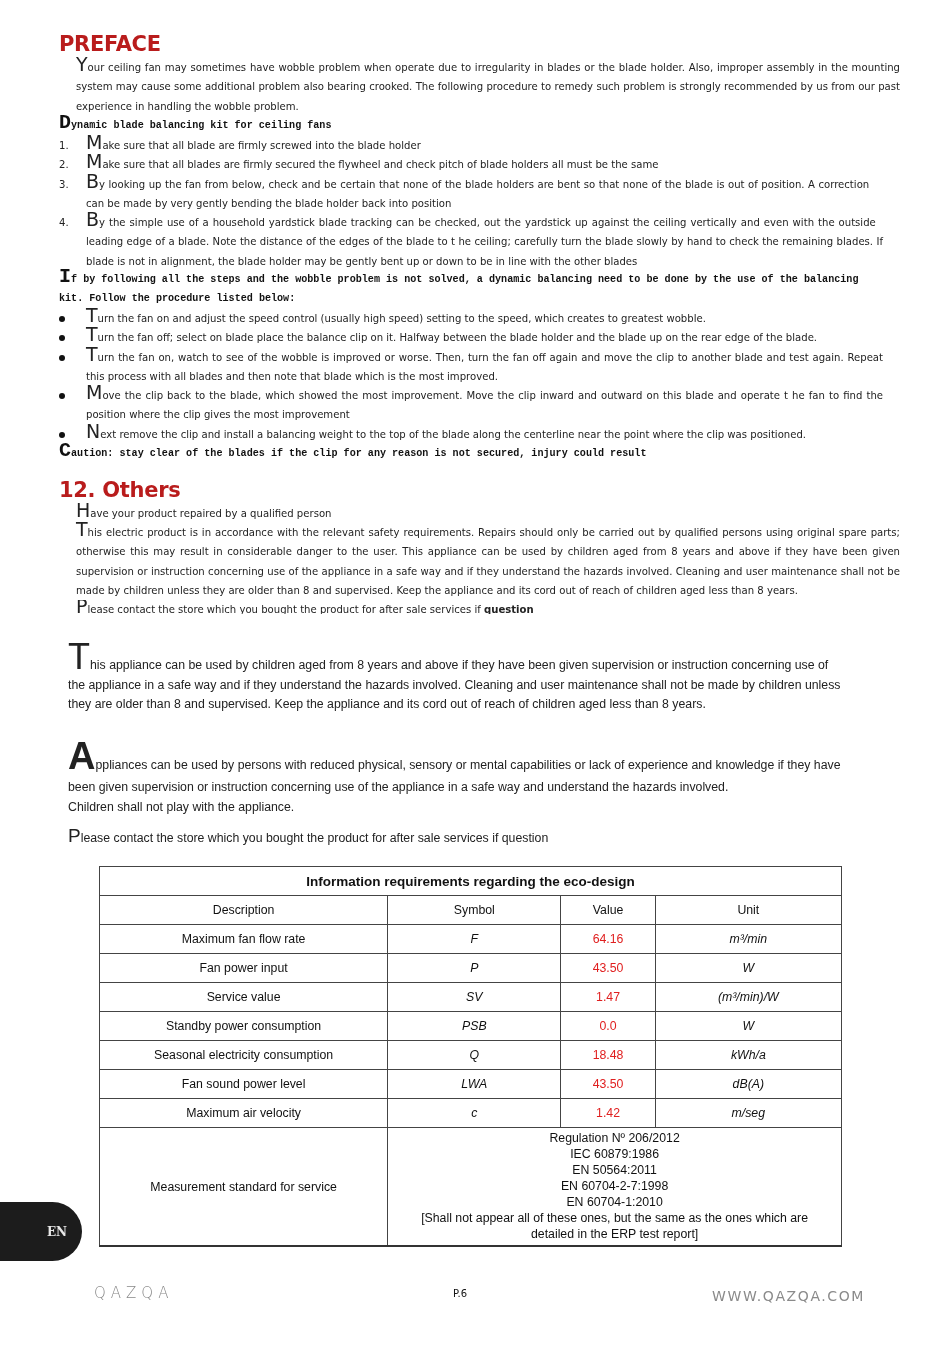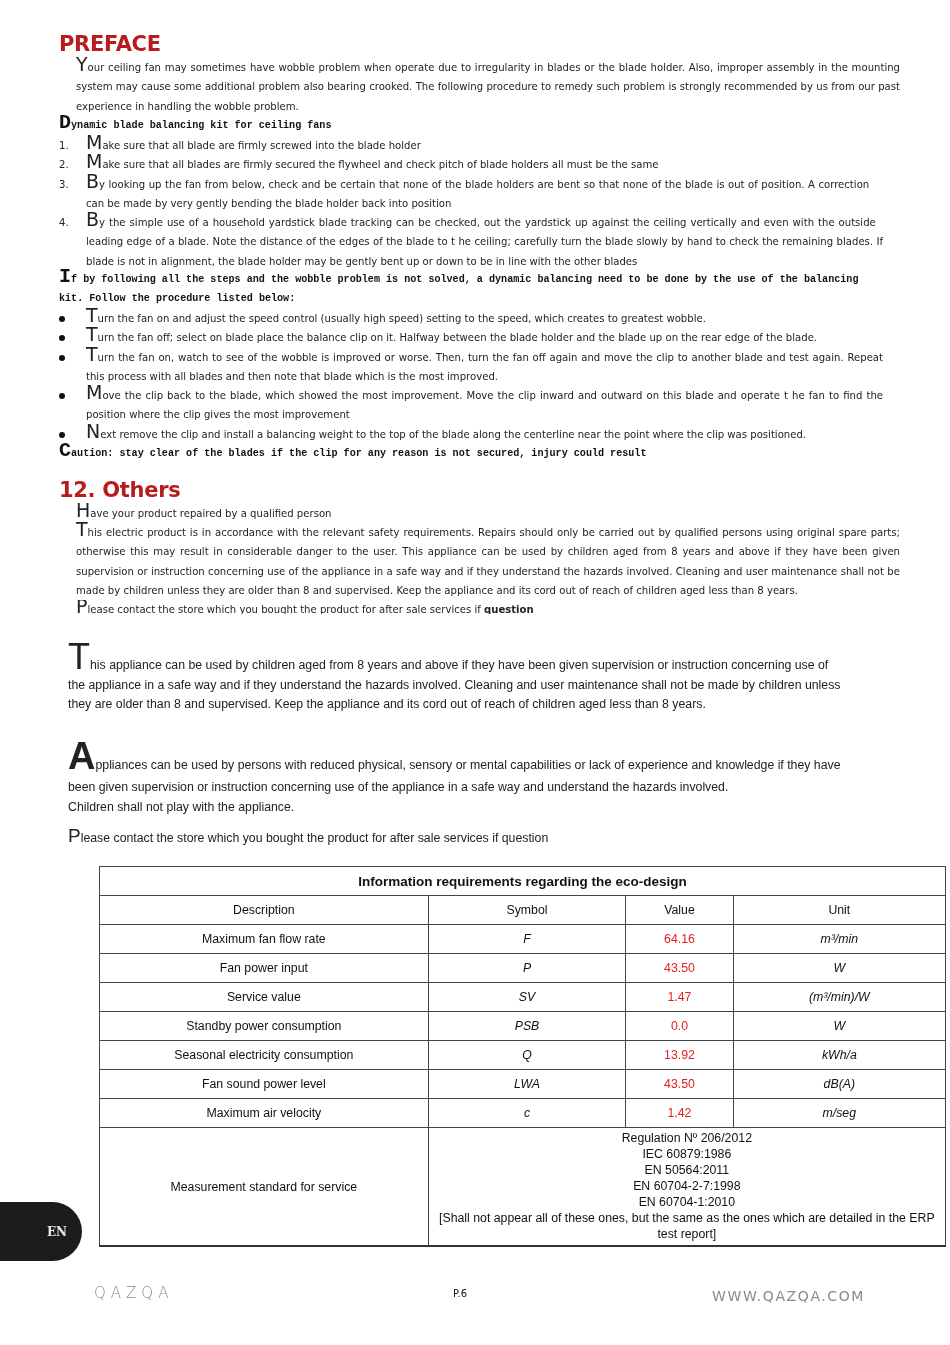--- a/index.html
+++ b/index.html
@@ -35,21 +35,21 @@
 
   .big-para {
     position: absolute; left: 68px; width: 780px;
     font-family: "Liberation Sans", sans-serif;
     font-size: 12.3px; line-height: 19.5px; color: #222;
   }
   .big-para .cap { font-size: 36px; line-height: 14px; font-weight: normal; }
   .big-para .capA { font-size: 38px; line-height: 14px; font-weight: bold; }
 
   table.eco {
-    position: absolute; left: 99px; top: 866px; width: 847px;
+    position: absolute; left: 99px; top: 866px; width: 743px;
     border-collapse: collapse;
     font-family: "Liberation Sans", sans-serif; font-size: 12.3px; color: #111;
   }
   table.eco td, table.eco th {
     border: 1px solid #444; text-align: center; padding: 0;
     height: 28px; font-weight: normal;
   }
   table.eco th.title { font-weight: bold; font-size: 13.5px; height: 28px; }
   table.eco td.sym, table.eco td.unit { font-style: italic; }
   table.eco td.val { color: #e02020; }
@@ -155,21 +155,21 @@
     </tr>
     <tr>
       <td>Standby power consumption</td>
       <td class="sym">PSB</td>
       <td class="val">0.0</td>
       <td class="unit">W</td>
     </tr>
     <tr>
       <td>Seasonal electricity consumption</td>
       <td class="sym">Q</td>
-      <td class="val">13.92</td>
+      <td class="val">18.48</td>
       <td class="unit">kWh/a</td>
     </tr>
     <tr>
       <td>Fan sound power level</td>
       <td class="sym">LWA</td>
       <td class="val">43.50</td>
       <td class="unit">dB(A)</td>
     </tr>
     <tr>
       <td>Maximum air velocity</td>

